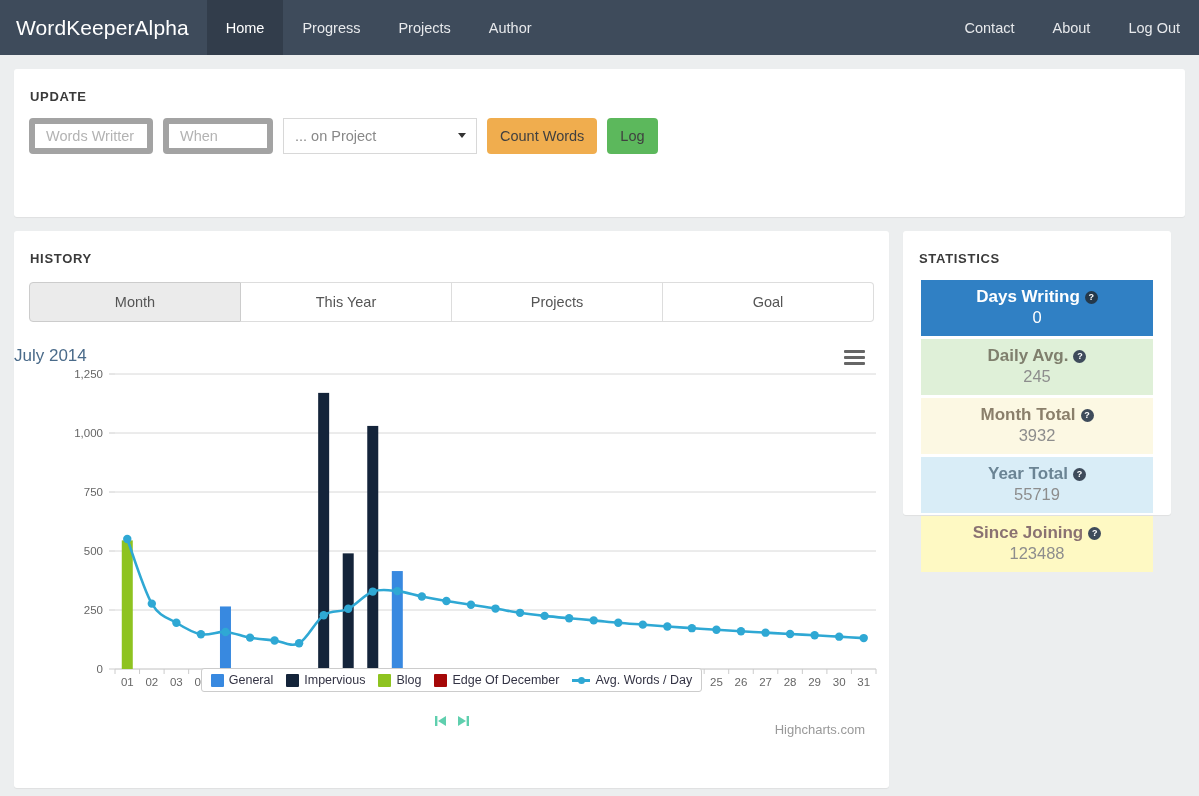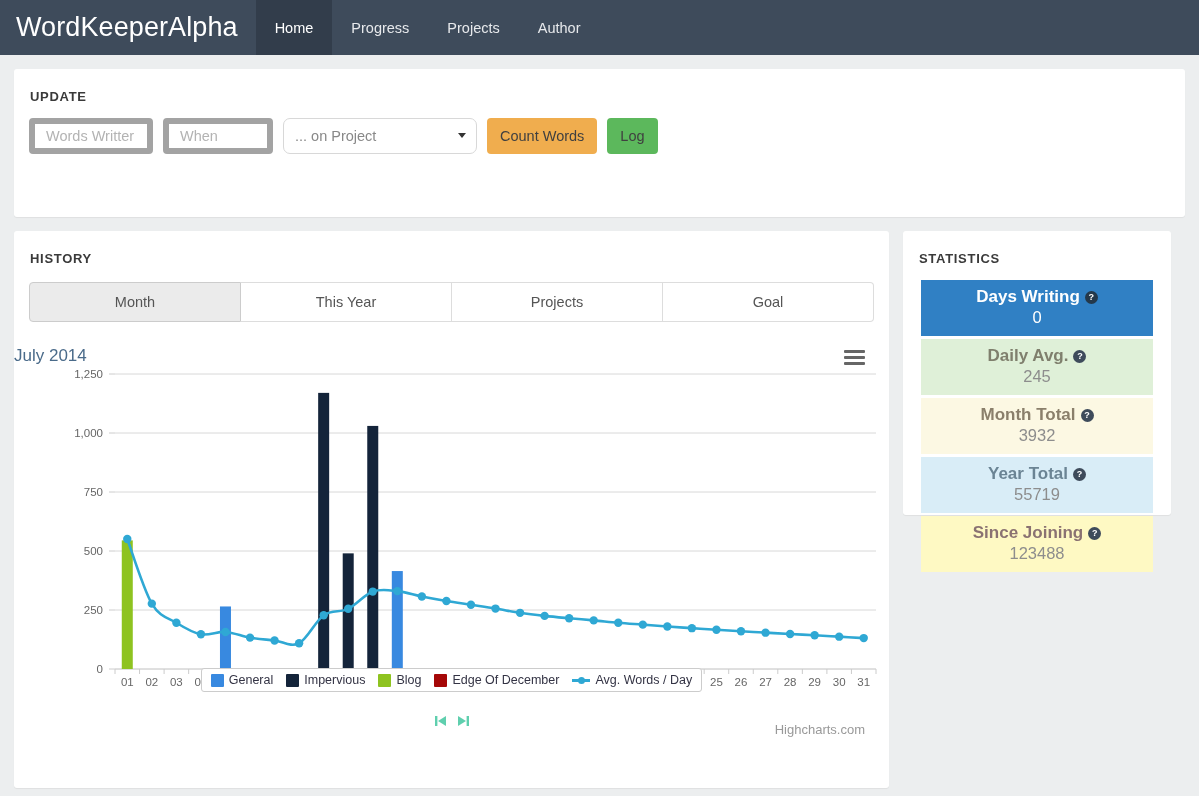--- a/index.html
+++ b/index.html
@@ -15,21 +15,21 @@
   .navbar {
     height: 55px;
     background: #3e4b5b;
     display: flex;
     align-items: stretch;
     color: #fff;
   }
   .brand {
     display: flex; align-items: center;
     padding: 0 18px 0 16px;
-    font-size: 27px;
+    font-size: 21px;
     color: #fff;
     letter-spacing: .1px;
     white-space: nowrap;
   }
   .nav-links { display: flex; align-items: stretch; }
   .nav-item {
     display: flex; align-items: center;
     padding: 0 19px;
     font-size: 14.5px;
     color: #e7e9ec;
@@ -67,21 +67,21 @@
     background: #fff;
     font-family: "Liberation Sans", sans-serif;
     outline: none;
   }
   .inp::placeholder { color: #b3b3b3; }
   #words-input { width: 124px; }
   #when-input { width: 110px; }
   .select-wrap { position: relative; width: 194px; }
   #project-select {
     width: 100%; height: 36px;
-    border: 1px solid #d8d8d8; border-radius: 7px;
+    border: 1px solid #d8d8d8; border-radius: 0;
     padding: 0 11px;
     font-size: 14.5px; color: #888;
     background: #fff;
     -webkit-appearance: none; appearance: none;
     font-family: "Liberation Sans", sans-serif;
     outline: none;
   }
   .caret {
     position: absolute; right: 11px; top: 15px;
     width: 0; height: 0;
@@ -198,20 +198,25 @@
 </head>
 <body>
 
 <div class="navbar">
   <div class="brand">WordKeeperAlpha</div>
   <div class="nav-links">
     <div class="nav-item active">Home</div>
     <div class="nav-item">Progress</div>
     <div class="nav-item">Projects</div>
     <div class="nav-item">Author</div>
+  </div>
+  <div class="nav-right">
+    <div class="nav-item">Contact</div>
+    <div class="nav-item">About</div>
+    <div class="nav-item">Log Out</div>
   </div>
 </div>
 
 <div class="page">
 
   <div class="panel" id="update-panel">
     <div class="panel-title">UPDATE</div>
     <div class="update-row">
       <input class="inp" id="words-input" type="text" placeholder="Words Writter" style="">
       <input class="inp" id="when-input" type="text" placeholder="When" style="">

